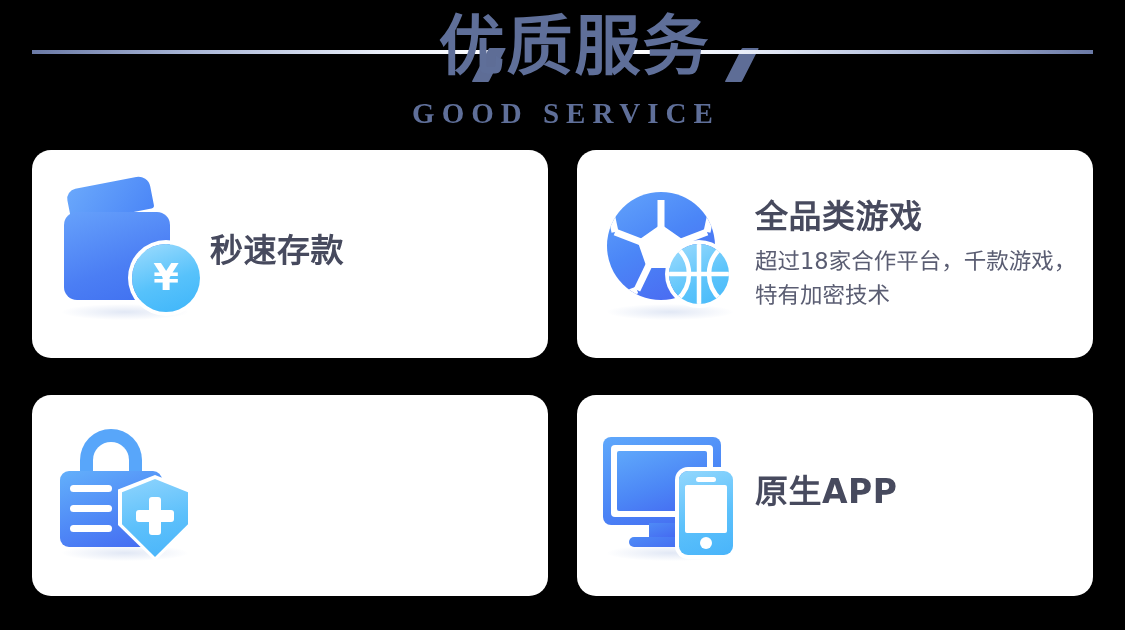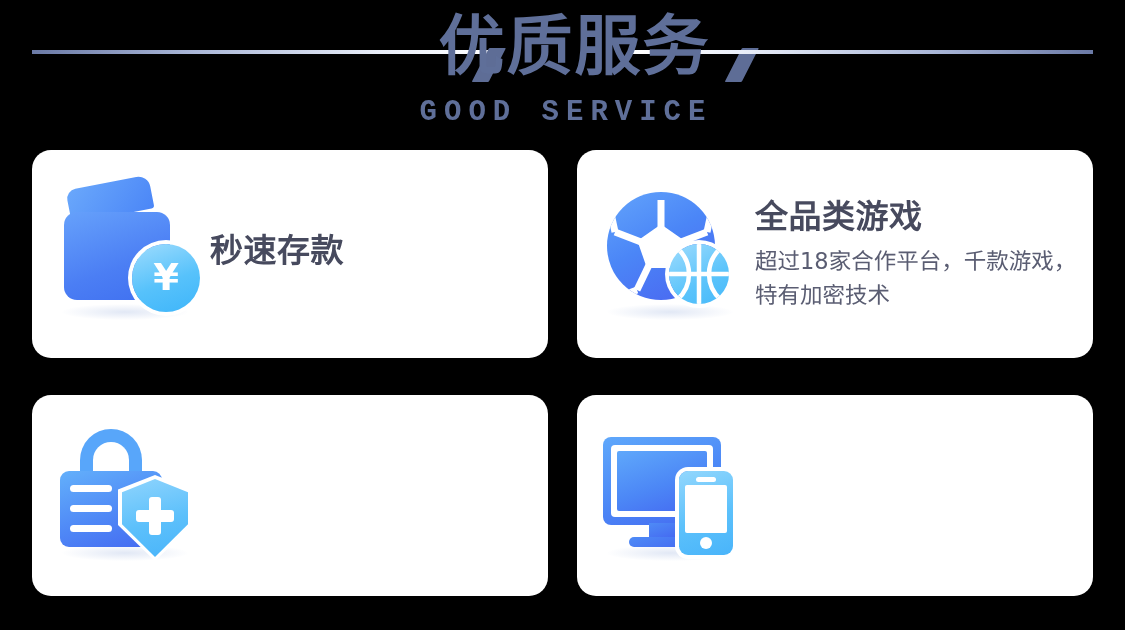--- a/index.html
+++ b/index.html
@@ -82,21 +82,21 @@
     color: #5f6f99;
     letter-spacing: 2px;
   }
 
   .title-en {
     position: absolute;
     left: 0;
     top: 96px;
     width: 1125px;
     text-align: center;
-    font-family: Liberation Mono, monospace;
+    font-family: Liberation Serif, serif;
     font-size: 29px;
     line-height: 34px;
     font-weight: 700;
     color: #5f6f99;
     letter-spacing: 7px;
     text-indent: 7px;
   }
 
   
   .grid {
@@ -424,17 +424,18 @@
         <div class="ic mon-inner"></div>
         <div class="ic mon-screen"></div>
         <div class="ic mon-neck"></div>
         <div class="ic mon-base"></div>
         <div class="ic phone-body"></div>
         <div class="ic phone-speaker"></div>
         <div class="ic phone-screen"></div>
         <div class="ic phone-home"></div>
       </div>
       <div class="card-text">
+        <div class="card-title">原生APP</div>
       </div>
     </div>
 
   </div>
 </div>
 
 </body></html>

